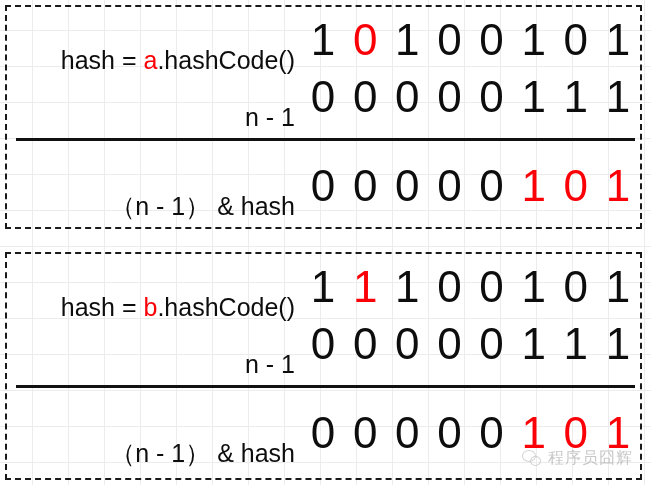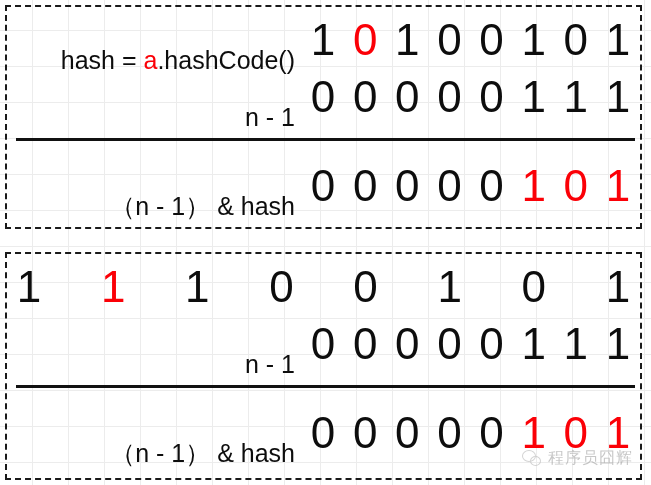--- a/index.html
+++ b/index.html
@@ -189,20 +189,23 @@
         <span class="bit red">0</span>
         <span class="bit red">1</span>
       </div>
     </div>
 
   </div>
 
   <div class="panel" id="panel-2">
 
     <div class="row" id="p2-row-hash">
+      <div class="label">
+        <span>hash = </span><span class="accent">b</span><span>.hashCode()</span>
+      </div>
       <div class="bits">
         <span class="bit">1</span>
         <span class="bit red">1</span>
         <span class="bit">1</span>
         <span class="bit">0</span>
         <span class="bit">0</span>
         <span class="bit">1</span>
         <span class="bit">0</span>
         <span class="bit">1</span>
       </div>

